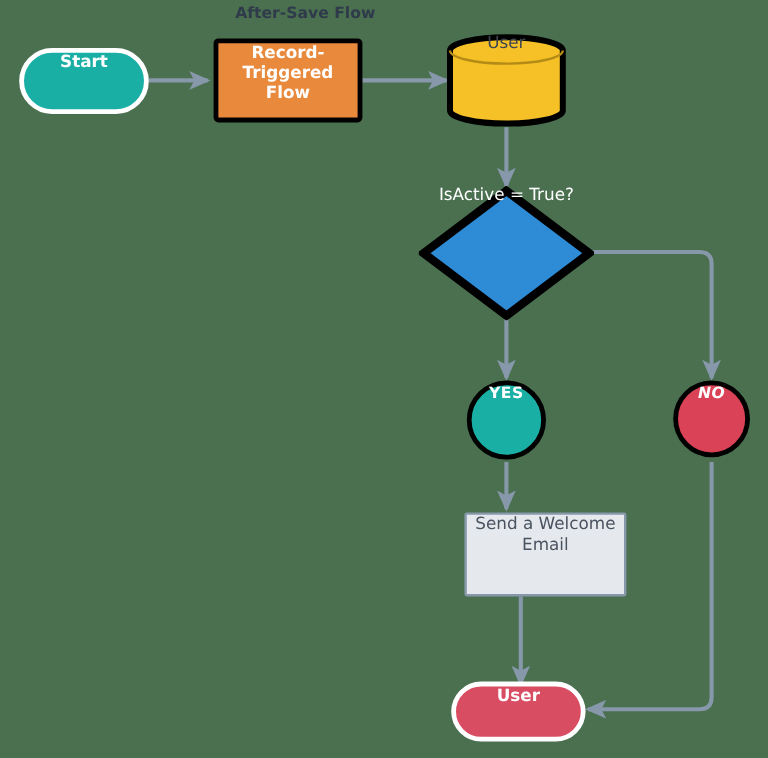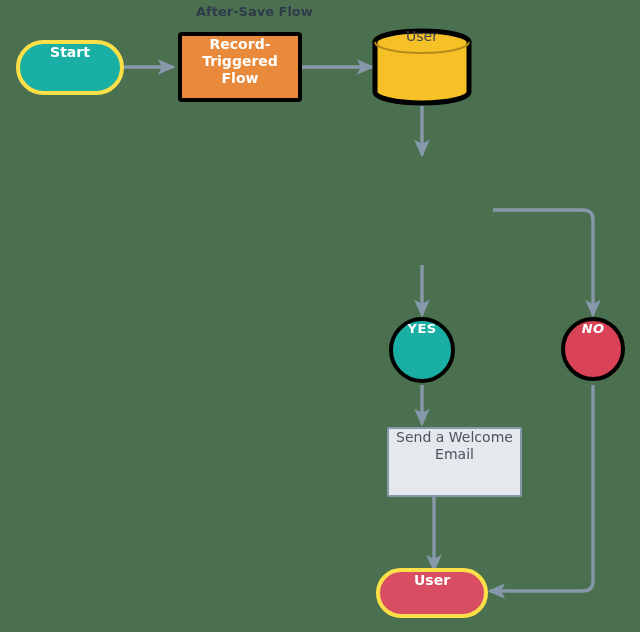--- a/index.html
+++ b/index.html
@@ -33,21 +33,21 @@
     text-align: center;
     z-index: 3;
   }
   .node-label {
     line-height: 1.22;
     white-space: pre-line;
   }
 
   
   .terminator {
-    border: 4px solid #fde047;
+    border: 4px solid #ffffff;
     border-radius: 999px;
     color: #ffffff;
     font-size: 14px;
     font-weight: 700;
   }
   .terminator.start { background: #1aafa5; }
   .terminator.stop  { background: #d94d62; }
 
   
   .process-strong {
@@ -177,20 +177,26 @@
   </div>
 
   <div class="node cylinder" style="left:372px; top:28px; width:100px; height:78px;">
     <svg class="cyl-svg" viewBox="0 0 100 78" preserveAspectRatio="none" xmlns="http://www.w3.org/2000/svg">
       <path d="M 3 14 A 47 11 0 0 1 97 14 L 97 64 A 47 11 0 0 1 3 64 Z" fill="#f5c126" stroke="#000000" stroke-width="5"></path>
       <path d="M 3 14 A 47 11 0 0 0 97 14" fill="none" stroke="#b58b18" stroke-width="2"></path>
     </svg>
     <span class="cyl-text">User</span>
   </div>
 
+  <div class="node decision" style="left:349px; top:155px; width:146px; height:112px;">
+    <svg class="dia-svg" viewBox="0 0 146 112" preserveAspectRatio="none" xmlns="http://www.w3.org/2000/svg">
+      <polygon points="73,4 142,56 73,108 4,56" fill="#2e8bd6" stroke="#000000" stroke-width="7" stroke-linejoin="miter"></polygon>
+    </svg>
+    <span class="dia-text">IsActive = True?</span>
+  </div>
 
   <div class="node branch-circle yes" style="left:389px; top:317px; width:66px; height:66px;">
     <span class="node-label">YES</span>
   </div>
 
   <div class="node branch-circle no" style="left:561px; top:317px; width:64px; height:64px;font-style:italic;">
     <span class="node-label">NO</span>
   </div>
 
   <div class="node process-plain" style="left:361px; top:427px; width:135px; height:70px;">

